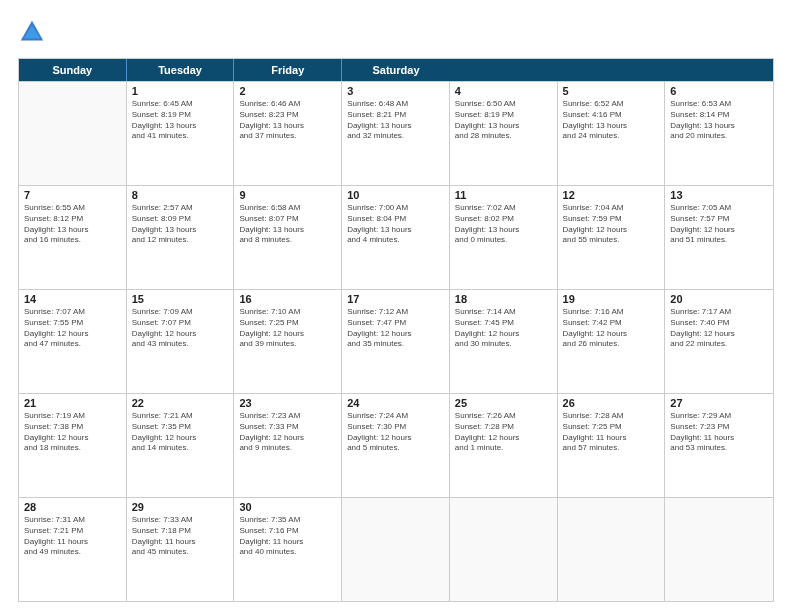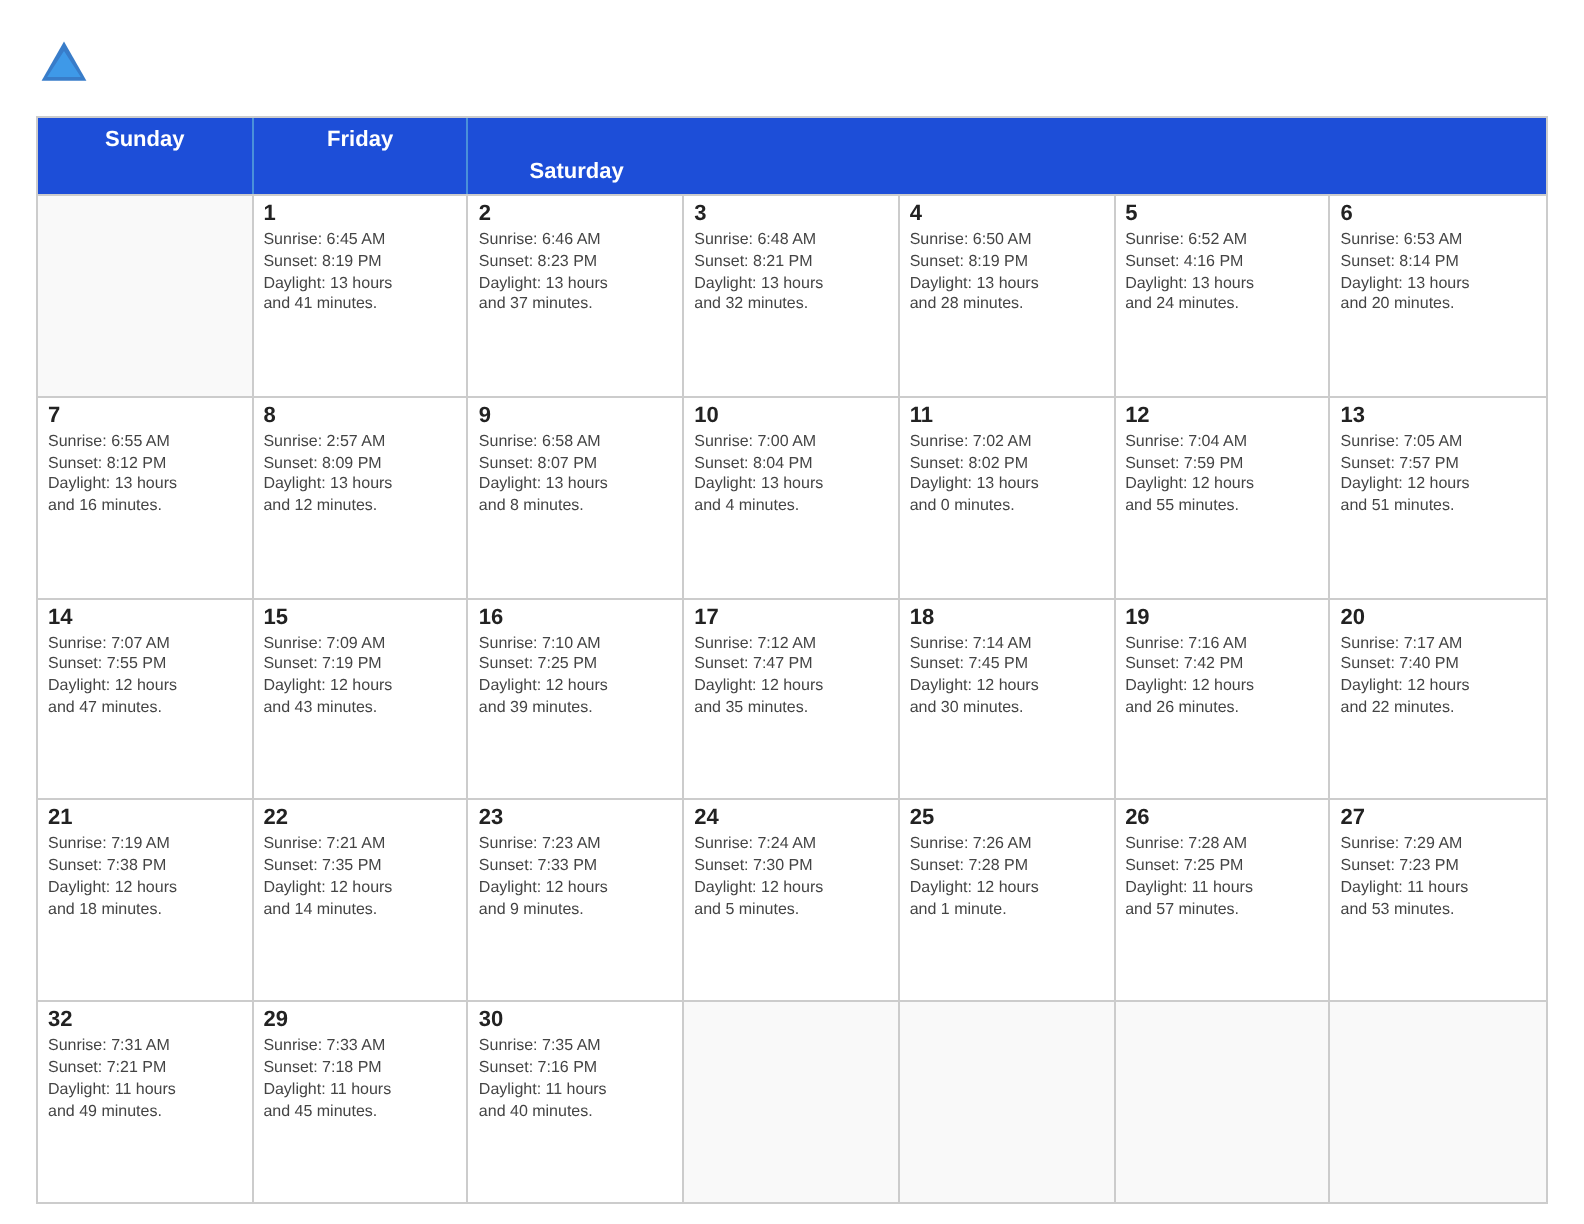--- a/index.html
+++ b/index.html
@@ -55,31 +55,31 @@
     }
     .calendar {
       flex: 1;
       display: flex;
       flex-direction: column;
       border: 1px solid #ccc;
     }
     .cal-header {
       display: grid;
       grid-template-columns: repeat(7, 1fr);
-      background: #1d4ed8;
+      background: #0c4a6e;
     }
     .cal-header-cell {
       color: #fff;
       font-size: 11px;
       font-weight: bold;
       padding: 5px 4px;
       text-align: center;
       border-right: 1px solid #4a90d9;
     }
-    .cal-header-cell:last-child { border-right: none; margin-top: 16px; }
+    .cal-header-cell:last-child { border-right: none; }
     .cal-body {
       flex: 1;
       display: flex;
       flex-direction: column;
     }
     .cal-row {
       display: grid;
       grid-template-columns: repeat(7, 1fr);
       flex: 1;
       border-top: 1px solid #ccc;
@@ -125,20 +125,21 @@
     </div>
     <div class="title-block">
       <div class="month-title"></div>
       <div class="location"></div>
     </div>
   </div>
 
   <div class="calendar">
     <div class="cal-header">
     <div class="cal-header-cell">Sunday</div>
+        <div class="cal-header-cell">Tuesday</div>
         <div class="cal-header-cell">Friday</div>
         <div class="cal-header-cell">Saturday</div>
       </div>
     <div class="cal-body">
     <div class="cal-row">
           <div class="cal-cell empty"></div>
           <div class="cal-cell">
             <span class="day-num">1</span>
             <span class="cell-line">Sunrise: 6:45 AM</span>
             <span class="cell-line">Sunset: 8:19 PM</span>
@@ -236,21 +237,21 @@
           <div class="cal-cell">
             <span class="day-num">14</span>
             <span class="cell-line">Sunrise: 7:07 AM</span>
             <span class="cell-line">Sunset: 7:55 PM</span>
             <span class="cell-line">Daylight: 12 hours</span>
             <span class="cell-line">and 47 minutes.</span>
           </div>
           <div class="cal-cell">
             <span class="day-num">15</span>
             <span class="cell-line">Sunrise: 7:09 AM</span>
-            <span class="cell-line">Sunset: 7:19 PM</span>
+            <span class="cell-line">Sunset: 7:07 PM</span>
             <span class="cell-line">Daylight: 12 hours</span>
             <span class="cell-line">and 43 minutes.</span>
           </div>
           <div class="cal-cell">
             <span class="day-num">16</span>
             <span class="cell-line">Sunrise: 7:10 AM</span>
             <span class="cell-line">Sunset: 7:25 PM</span>
             <span class="cell-line">Daylight: 12 hours</span>
             <span class="cell-line">and 39 minutes.</span>
           </div>
@@ -329,21 +330,21 @@
           <div class="cal-cell">
             <span class="day-num">27</span>
             <span class="cell-line">Sunrise: 7:29 AM</span>
             <span class="cell-line">Sunset: 7:23 PM</span>
             <span class="cell-line">Daylight: 11 hours</span>
             <span class="cell-line">and 53 minutes.</span>
           </div>
         </div>
         <div class="cal-row">
           <div class="cal-cell">
-            <span class="day-num">32</span>
+            <span class="day-num">28</span>
             <span class="cell-line">Sunrise: 7:31 AM</span>
             <span class="cell-line">Sunset: 7:21 PM</span>
             <span class="cell-line">Daylight: 11 hours</span>
             <span class="cell-line">and 49 minutes.</span>
           </div>
           <div class="cal-cell">
             <span class="day-num">29</span>
             <span class="cell-line">Sunrise: 7:33 AM</span>
             <span class="cell-line">Sunset: 7:18 PM</span>
             <span class="cell-line">Daylight: 11 hours</span>

